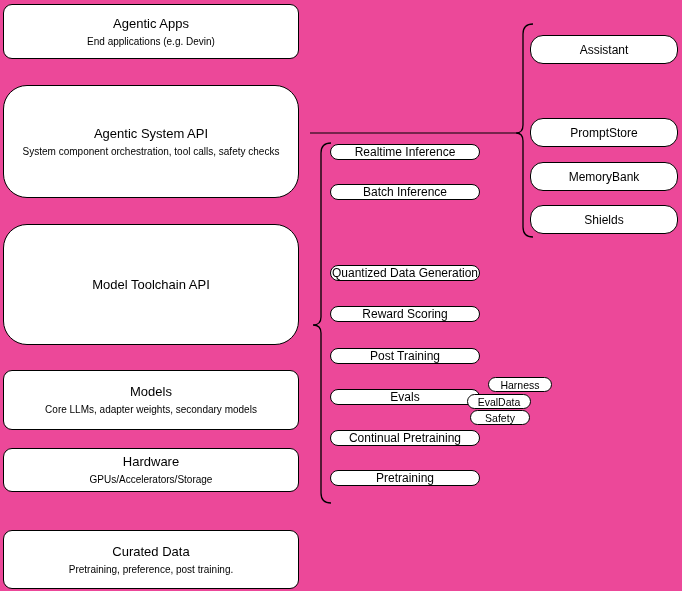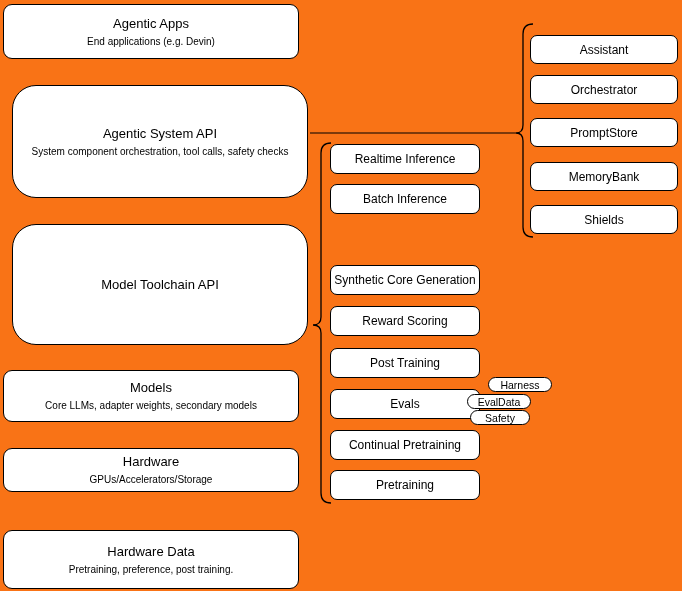--- a/index.html
+++ b/index.html
@@ -6,21 +6,21 @@
     margin: 0;
     padding: 0;
     background: #ffffff;
     font-family: "Liberation Sans", sans-serif;
     color: #000000;
   }
   .canvas {
     position: relative;
     width: 682px;
     height: 591px;
-    background: #f97316;
+    background: #ec4899;
     overflow: hidden;
   }
   .overlay {
     position: absolute;
     left: 0;
     top: 0;
     width: 682px;
     height: 591px;
     pointer-events: none;
   }
@@ -42,37 +42,37 @@
   .layer .title {
     font-size: 13px;
     line-height: 16px;
   }
   .layer .subtitle {
     font-size: 10px;
     line-height: 13px;
     margin-top: 3px;
   }
   .r9  { border-radius: 9px; }
-  .r24 { border-radius: 24px; margin-left: 9px; }
+  .r24 { border-radius: 24px; }
   .node {
     position: absolute;
     box-sizing: border-box;
     background: #ffffff;
     border: 1.3px solid #000000;
-    border-radius: 7px;
+    border-radius: 13px;
     display: flex;
     align-items: center;
     justify-content: center;
     text-align: center;
     font-size: 12px;
   }
   .mid {
     left: 330px;
     width: 150px;
-    height: 30px;
+    height: 16px;
   }
   .right {
     left: 530px;
     width: 148px;
     height: 29px;
   }
   .pill {
     position: absolute;
     box-sizing: border-box;
     background: #ffffff;
@@ -103,43 +103,43 @@
 
   <div class="box layer r24" style="top:85px;height:113px">
     <div class="title">Agentic System API</div>
     <div class="subtitle">System component orchestration, tool calls, safety checks</div>
   </div>
 
   <div class="box layer r24" style="top:224px;height:121px">
     <div class="title">Model Toolchain API</div>
   </div>
 
-  <div class="box layer r9" style="top:370px;height:52px">
+  <div class="box layer r9" style="top:370px;height:60px">
     <div class="title">Models</div>
     <div class="subtitle">Core LLMs, adapter weights, secondary models</div>
   </div>
 
   <div class="box layer r9" style="top:448px;height:44px">
     <div class="title">Hardware</div>
     <div class="subtitle">GPUs/Accelerators/Storage</div>
   </div>
 
   <div class="box layer r9" style="top:530px;height:59px">
-    <div class="title">Hardware Data</div>
+    <div class="title">Curated Data</div>
     <div class="subtitle">Pretraining, preference, post training.</div>
   </div>
 
   <div class="node mid" style="top:144px">
     <span>Realtime Inference</span>
   </div>
   <div class="node mid" style="top:184px">
     <span>Batch Inference</span>
   </div>
   <div class="node mid" style="top:265px">
-    <span>Synthetic Core Generation</span>
+    <span>Quantized Data Generation</span>
   </div>
   <div class="node mid" style="top:348px">
     <span>Post Training</span>
   </div>
   <div class="node mid" style="top:306px">
     <span>Reward Scoring</span>
   </div>
   <div class="node mid" style="top:389px">
     <span>Evals</span>
   </div>
@@ -156,23 +156,20 @@
   <div class="pill" style="left:467px;top:394px;width:64px;height:15px">
     <span>EvalData</span>
   </div>
   <div class="pill" style="left:470px;top:410px;width:60px;height:15px">
     <span>Safety</span>
   </div>
 
   <div class="node right" style="top:35px">
     <span>Assistant</span>
   </div>
-  <div class="node right" style="top:75px">
-    <span>Orchestrator</span>
-  </div>
   <div class="node right" style="top:118px">
     <span>PromptStore</span>
   </div>
   <div class="node right" style="top:162px">
     <span>MemoryBank</span>
   </div>
   <div class="node right" style="top:205px">
     <span>Shields</span>
   </div>
 

